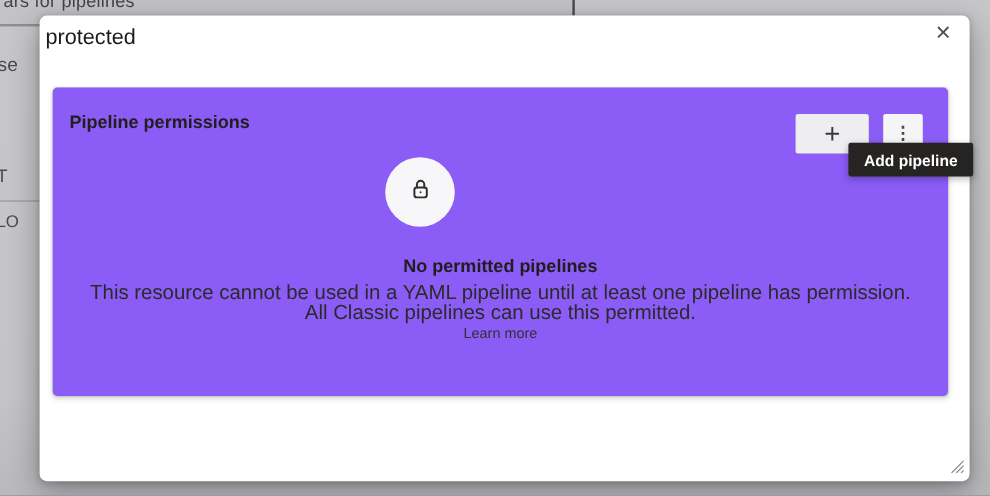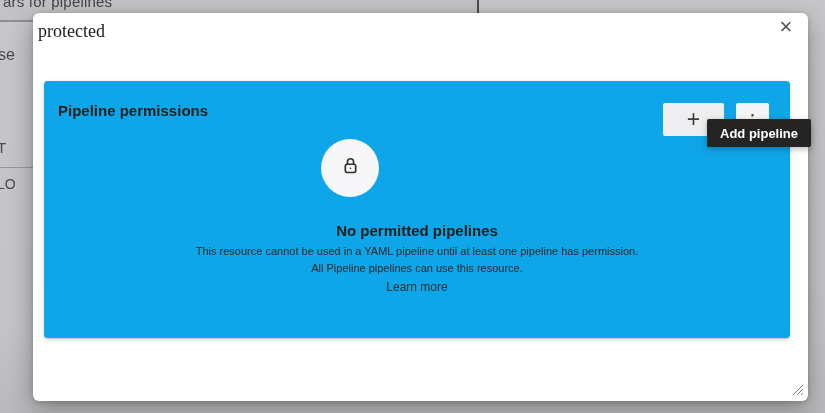--- a/index.html
+++ b/index.html
@@ -30,33 +30,33 @@
   .bg-left-line { position:absolute; left:0; top:167px; width:33px; height:1px; background:#98979b; }
 
   
   .dialog {
     position:absolute; left:33px; top:13px; width:775px; height:388px;
     background:#ffffff; border-radius:6px;
     box-shadow:0 8px 26px rgba(0,0,0,.32), 0 1px 5px rgba(0,0,0,.18);
   }
   .dialog-title {
     position:absolute; left:5px; top:6px; font-size:18px; line-height:24px;
-    color:#1b1a19; font-weight:400;font-family:Liberation Serif, serif;
+    color:#1b1a19; font-weight:400;
   }
   .close-btn {
     position:absolute; right:10px; top:2px; width:24px; height:24px;
     display:flex; align-items:center; justify-content:center;
     cursor:pointer; border:none; background:transparent;
   }
   .close-btn span { font-size:22px; line-height:22px; font-weight:300; color:#504e4d; }
 
   
   .card {
-    position:absolute; left:11px; top:68px; width:746px; height:257px;
-    background:#0ea5e9; border-radius:4px;
+    position:absolute; left:11px; top:60px; width:746px; height:257px;
+    background:#8b5cf6; border-radius:4px;
     box-shadow:0 .3px .9px rgba(0,0,0,.12), 0 1.8px 4px rgba(0,0,0,.15);
   }
   .card-heading {
     position:absolute; left:14px; top:21px;
     font-size:15px; font-weight:700; color:#201f1e;
   }
   .add-btn {
     position:absolute; left:619px; top:22px; width:61px; height:33px;
     background:#eeedef; border:none; border-radius:2px; cursor:pointer;
     display:flex; align-items:center; justify-content:center;
@@ -83,21 +83,21 @@
     position:absolute; left:277px; top:58px; width:58px; height:58px;
     border-radius:50%; background:#f7f6f8;
     display:flex; align-items:center; justify-content:center;
   }
   .empty-text {
     position:absolute; left:0; top:140px; width:100%; text-align:center;
   }
   .empty-title {
     font-size:15px; font-weight:700; color:#1f1e1d; line-height:19px; margin-bottom:3px;text-align:center;
   }
-  .empty-line { font-size:11px; color:#2b2a29; line-height:17px; }
+  .empty-line { font-size:17px; color:#2b2a29; line-height:17px; }
   .learn-more {
     display:inline-block; font-size:12px; color:#323130; line-height:17px;
     text-decoration:none; cursor:pointer;
   }
 
   
   .resize-grip {
     position:absolute; right:4px; bottom:6px; width:13px; height:13px; cursor:nwse-resize;
   }
 </style>
@@ -141,21 +141,21 @@
             <path d="M5.4 7V4.9a2.6 2.6 0 0 1 5.2 0V7"></path>
             <rect x="3.6" y="7" width="8.8" height="7" rx="1.7"></rect>
             <circle cx="8" cy="10.4" r="0.7" fill="#2f2e2d" stroke="none"></circle>
           </svg>
         </span>
       </div>
 
       <div class="empty-text">
         <div class="empty-title">No permitted pipelines</div>
         <div class="empty-line">This resource cannot be used in a YAML pipeline until at least one pipeline has permission.</div>
-        <div class="empty-line">All Pipeline pipelines can use this resource.</div>
+        <div class="empty-line">All Classic pipelines can use this permitted.</div>
         <a class="learn-more">Learn more</a>
       </div>
 
     </div>
 
     <div class="resize-grip">
       <span>
         <svg width="13" height="13" viewBox="0 0 13 13" stroke="#82807e" stroke-width="1">
           <line x1="12" y1="2" x2="2" y2="12"></line>
           <line x1="12" y1="6" x2="6" y2="12"></line>

